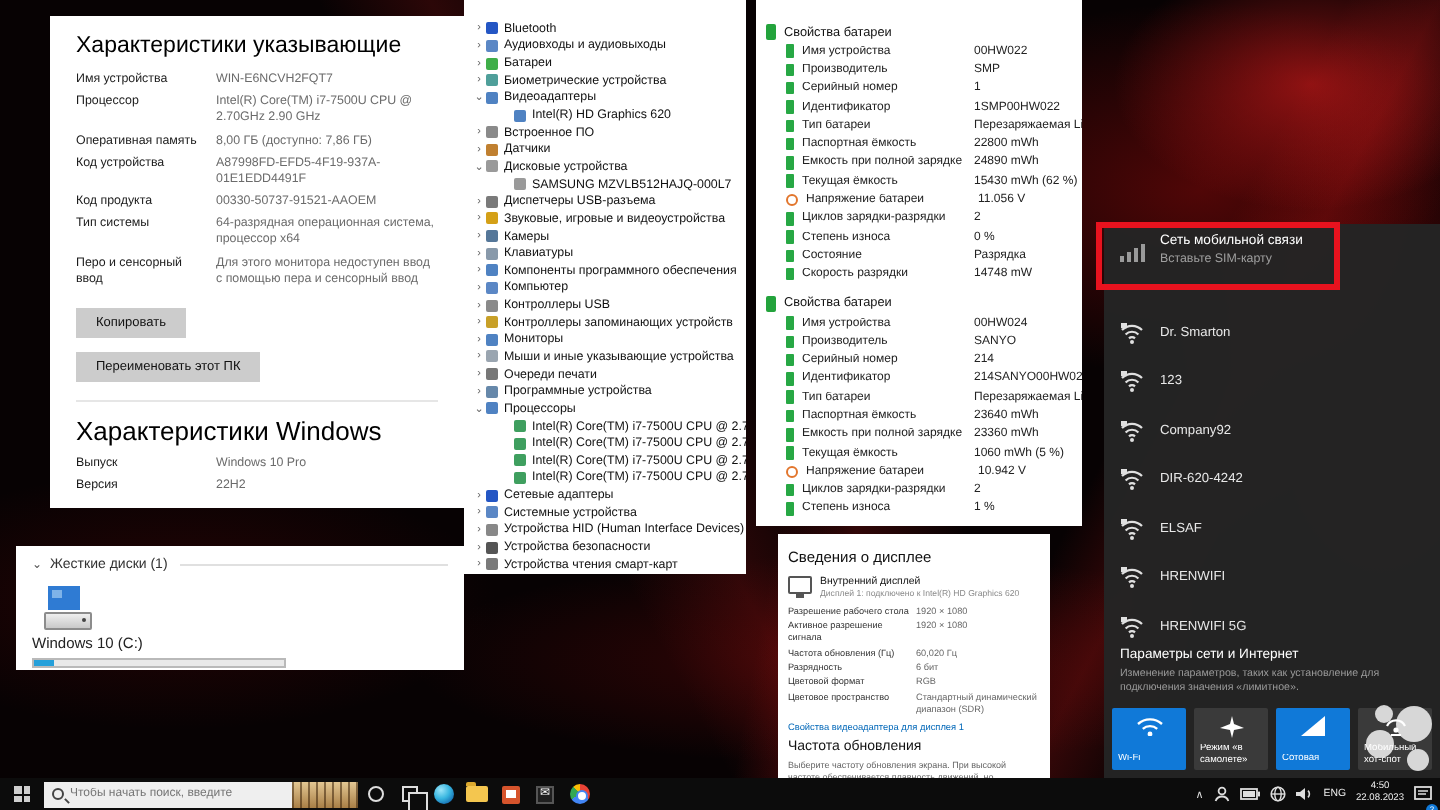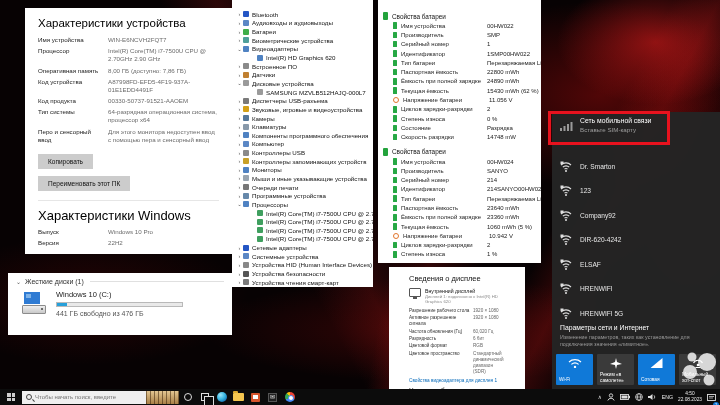--- a/index.html
+++ b/index.html
@@ -28,21 +28,21 @@
   .btn { display:inline-block; background:#cccccc; color:#111; font-size:6.5px;
     padding:4px 10px; margin-top:7px; cursor:pointer; }
   .divider { border-top:1px solid #e6e6e6; margin-top:9px; }
   .settings-sub { font-size:13px; font-weight:400; color:#000; margin:7px 0 5px; }
 
   
   #disks-win { left:8px; top:273px; width:224px; height:62px; padding:5px 8px 4px; }
   .disk-header { display:flex; align-items:center; font-size:7px; color:#333; }
   .disk-chevron { color:#555; margin-right:4px; font-size:6px; }
   .disk-rule { flex:1; border-top:1px solid #e0e0e0; margin-left:6px; }
-  .disk-body { display:flex; margin-top:5px; }
+  .disk-body { display:flex; margin-top:5px;flex-direction:column; }
   .drive-icon { width:26px; height:24px; position:relative; flex:none; margin:2px 8px 0 6px; }
   .drive-icon .mon { position:absolute; left:2px; top:0; width:16px; height:12px; background:#2f7bd3; }
   .drive-icon .mon::after { content:""; position:absolute; left:2px; top:2px; width:5px; height:4px; background:#7fb3e8; }
   .drive-icon .hdd { position:absolute; left:0; bottom:2px; width:24px; height:9px;
     background:linear-gradient(#efefef,#c9c9c9); border:1px solid #8c8c8c; border-radius:1px; }
   .drive-icon .hdd::after { content:""; position:absolute; right:2px; top:2px; width:2px; height:2px; background:#444; border-radius:50%; }
   .drive-col { flex:1; }
   .drive-name { font-size:7.5px; color:#222; }
   .drive-bar { width:127px; height:4.5px; border:1px solid #b9b9b9; background:#e9e9e9; margin:3px 0; }
   .drive-bar-fill { height:100%; background:#26a0da; }
@@ -60,21 +60,21 @@
   .bt-group-title { display:flex; align-items:center; font-size:6.4px; color:#111; height:10px; }
   .bt-gicon { width:5px; height:8px; background:#23a33c; margin-right:4px; border-radius:1px; }
   .bt-row { display:flex; align-items:center; height:9.3px; font-size:6px; color:#222; }
   .bicon { width:4px; height:6.5px; background:#27a844; border-radius:.5px; flex:none; margin:0 4px 0 10px; }
   .bicon.orange { width:6px; height:6px; background:#fff; border:1.2px solid #e2762d; border-radius:50%; }
   .bt-label { width:86px; flex:none; overflow:hidden; white-space:nowrap; }
   .bt-value { white-space:nowrap; }
   .bt-gap { height:5px; }
 
   
-  #display-win { left:389px; top:267px; width:136px; height:124px; padding:7px 20px; }
+  #display-win { left:389px; top:267px; width:136px; height:124px; padding:7px 5px; }
   .disp-title { font-size:7.5px; color:#111; margin-bottom:5px; }
   .disp-dev { display:flex; margin-bottom:4px; }
   .mon-icon { width:12px; height:9px; border:1px solid #555; border-radius:1px; position:relative; margin-right:4px; flex:none; }
   .mon-icon::after { content:""; position:absolute; left:3px; bottom:-2.5px; width:4px; height:1.5px; background:#555; }
   .disp-dev-name { font-size:5.2px; color:#111; }
   .disp-dev-sub { font-size:4.3px; color:#8a8a8a; }
   .disp-row { display:flex; font-size:4.6px; line-height:1.3; margin-bottom:1.4px; }
   .disp-label { width:64px; flex:none; color:#333; }
   .disp-value { flex:1; color:#666; }
   .disp-link { font-size:4.7px; color:#0067b8; margin:3px 0 4px; cursor:pointer; }
@@ -156,21 +156,21 @@
   #avito .txt { font-size:33px; font-weight:700; letter-spacing:-1px;
     font-family:"DejaVu Sans",sans-serif; }
 </style>
 </head>
 <body>
 
 <div id="screen">
 
 
   <div class="win" id="settings-win">
-    <div class="settings-title">Характеристики устройства</div>
+    <div class="settings-title">Характеристики указывающие</div>
     <div>
 
         <div class="spec-row">
           <div class="spec-label">Имя устройства</div>
           <div class="spec-value">WIN-E6NCVH2FQT7</div>
         </div>
 
         <div class="spec-row">
           <div class="spec-label">Процессор</div>
           <div class="spec-value">Intel(R) Core(TM) i7-7500U CPU @ 2.70GHz 2.90 GHz</div>

